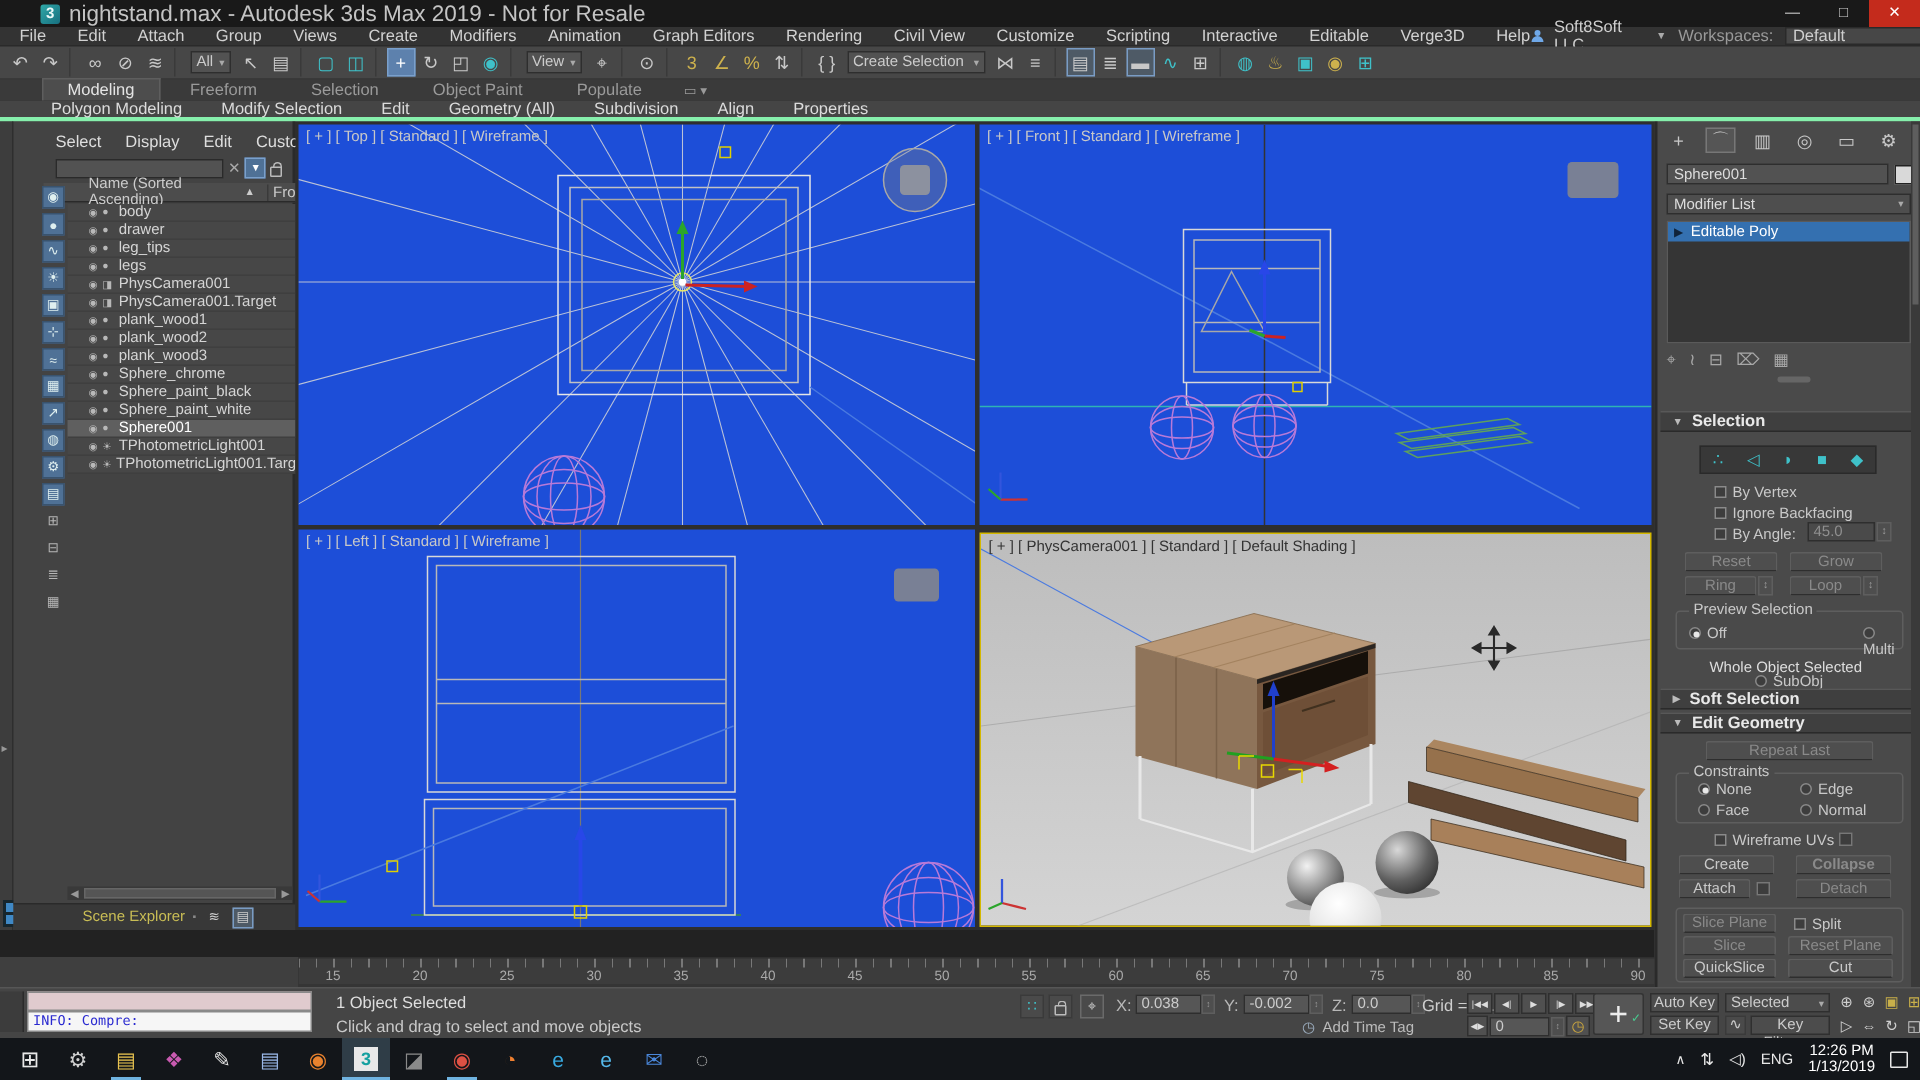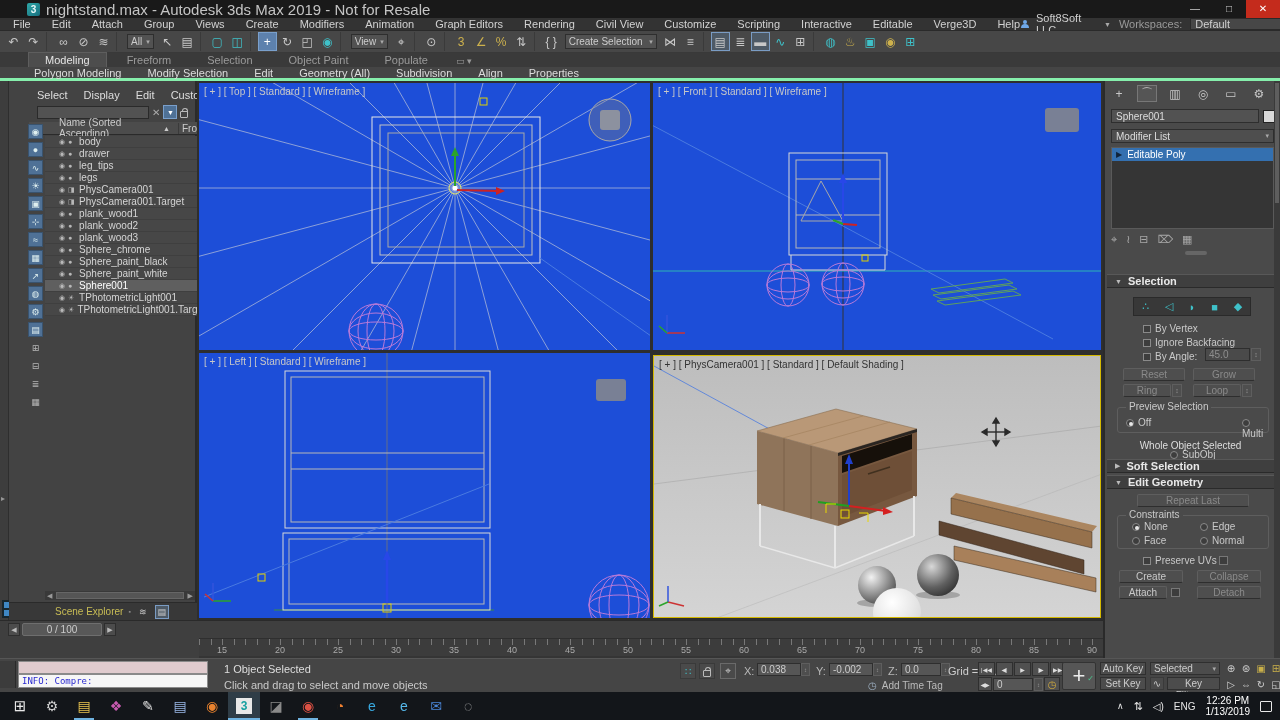--- a/index.html
+++ b/index.html
@@ -791,40 +791,43 @@
         <span>Edit Geometry</span>
     </div>
     <div class="cpbtn dis" style="left:32px;top:413px;width:112px;">Repeat Last</div>
     <div class="groupbox" style="left:12px;top:434px;width:152px;height:34px;">
       <span class="legend">Constraints</span>
       <div class="cp-text" style="left:14px;top:5px;"><span class="rad on"></span><span>None</span></div>
       <div class="cp-text" style="left:82px;top:5px;"><span class="rad"></span><span>Edge</span></div>
       <div class="cp-text" style="left:14px;top:19px;"><span class="rad"></span><span>Face</span></div>
       <div class="cp-text" style="left:82px;top:19px;"><span class="rad"></span><span>Normal</span></div>
     </div>
-    <div class="cp-text" style="left:38px;top:474px;"><span class="chk"></span><span>Preserve UVs</span>&nbsp;<span class="minibox"></span></div>
+    <div class="cp-text" style="left:38px;top:474px;"><span class="chk"></span><span>Wireframe UVs</span>&nbsp;<span class="minibox"></span></div>
     <div class="cpbtn" style="left:14px;top:489px;width:64px;">Create</div>
-    <div class="cpbtn dis" style="left:92px;top:489px;width:64px;">Collapse</div>
+    <div class="cpbtn dis" style="left:92px;top:489px;width:64px;font-weight:bold;">Collapse</div>
     <div class="cpbtn" style="left:14px;top:505px;width:48px;">Attach</div>
     <span class="minibox" style="position:absolute;left:66px;top:507px;"></span>
     <div class="cpbtn dis" style="left:92px;top:505px;width:64px;">Detach</div>
+    <div class="groupbox" style="left:12px;top:524px;width:152px;height:50px;">
+      <div class="cpbtn dis" style="left:4px;top:3px;width:62px;">Slice Plane</div>
+      <div class="cp-text" style="left:78px;top:5px;"><span class="chk"></span><span>Split</span></div>
+      <div class="cpbtn dis" style="left:4px;top:18px;width:62px;">Slice</div>
+      <div class="cpbtn dis" style="left:74px;top:18px;width:70px;">Reset Plane</div>
+      <div class="cpbtn" style="left:4px;top:33px;width:62px;">QuickSlice</div>
+      <div class="cpbtn" style="left:74px;top:33px;width:70px;">Cut</div>
+    </div>
     <div class="cpbtn" style="left:14px;top:578px;width:48px;">MSmooth</div>
     <span class="minibox" style="position:absolute;left:66px;top:580px;"></span>
     <div class="cpbtn" style="left:92px;top:578px;width:52px;">Tessellate</div>
     <span class="minibox" style="position:absolute;left:148px;top:580px;"></span>
     <div id="cp-scroll">
         <div></div>
       </div>
   </div>
 
-  <div id="tsliderrow" class="abs">
-    <div class="ts-arr">◀</div>
-    <div id="ts-handle">0 / 100</div>
-    <div class="ts-arr">▶</div>
-  </div>
 
   <div id="belowexp" class="abs"></div>
   <div id="ruler" class="abs">
     <div id="ruler-ticks"></div>
     <div id="ruler-nums">
 
     <div class="tick">15</div>
         <div class="tick">20</div>
         <div class="tick">25</div>
         <div class="tick">30</div>

